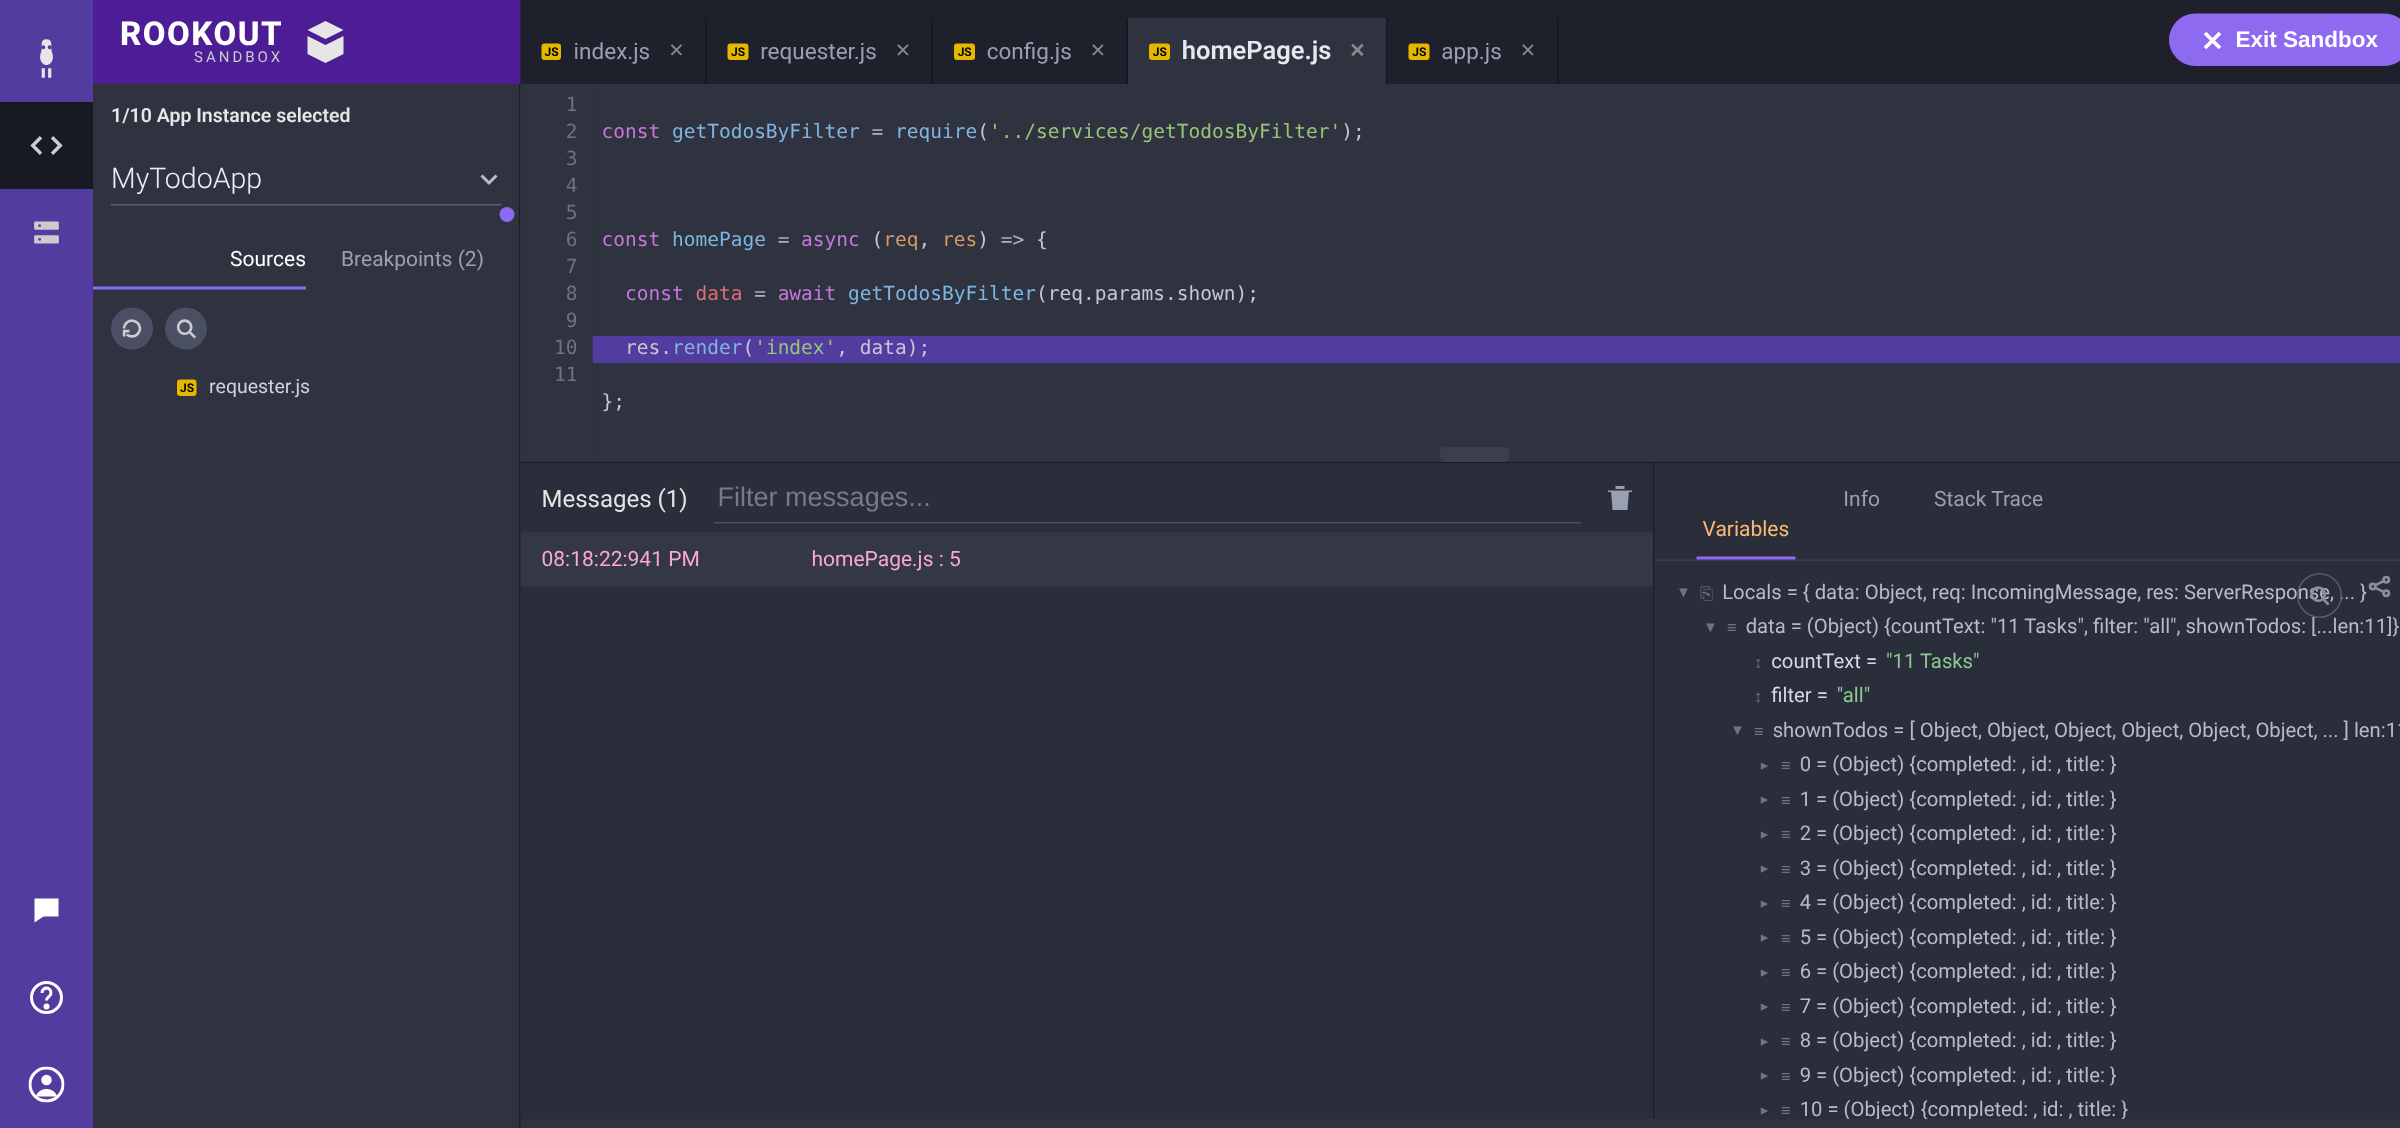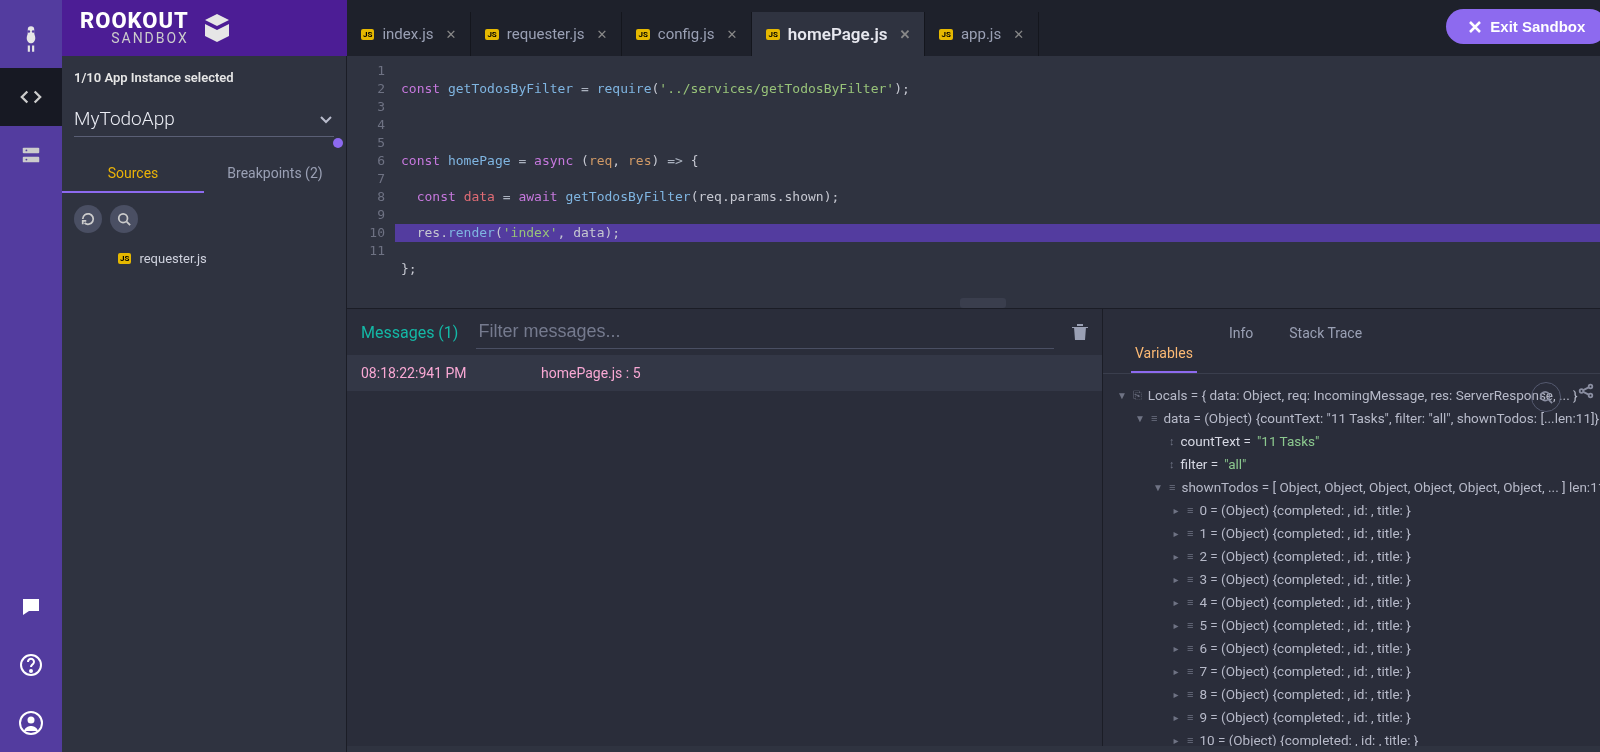--- a/index.html
+++ b/index.html
@@ -13,41 +13,41 @@
 .rail-spacer { flex:1; }
 svg { display:block; }
 
 
 .main { flex:1; display:flex; flex-direction:column; background:#2f3340; }
 
 
 .header { height:56px; display:flex; align-items:stretch; }
 .brand { width:285px; background:#4c1d95; display:flex; align-items:center; padding:0 18px; gap:10px; }
 .brand-text { font-weight:800; font-size:22px; letter-spacing:1px; color:#fff; line-height:1; }
-.brand-sub { font-size:14px; letter-spacing:2px; color:#ccc; text-align:right; margin-top:-2px; }
+.brand-sub { font-size:10px; letter-spacing:2px; color:#ccc; text-align:right; margin-top:-2px; }
 .brand-col { display:flex; flex-direction:column; }
 .tabs { flex:1; display:flex; align-items:flex-end; background:#1e212b; position:relative; }
 .tab { height:44px; display:flex; align-items:center; gap:8px; padding:0 14px; color:#9aa0b4; border-right:1px solid #14161d; cursor:pointer; position:relative; font-size:15px; }
 .tab.active { background:#2f3340; color:#e7e8ef; font-weight:600; font-size:17px; }
 .tab .js { background:#e5b800; color:#000; font-size:8px; font-weight:700; padding:1px 2px; border-radius:2px; }
 .tab .close { font-size:13px; color:#888; margin-left:4px; }
 .exit-btn { position:absolute; right:12px; top:9px; background:#8d6aef; color:#fff; border:none; border-radius:20px; padding:9px 22px; font-size:15px; font-weight:600; display:flex; align-items:center; gap:8px; cursor:pointer; }
 
 
 .body { flex:1; display:flex; min-height:0; }
 
 
 .left { width:285px; background:#2f3340; display:flex; flex-direction:column; border-right:1px solid #1b1d26; }
 .instance-row { padding:14px 12px 6px; font-size:13px; color:#e6e6e6; font-weight:600; }
 .app-select { margin:10px 12px 0; display:flex; align-items:center; justify-content:space-between; border-bottom:1px solid #5a5f75; padding:6px 0; cursor:pointer; }
 .app-select span.name { font-size:19px; color:#eceef5; font-weight:300; }
 .chev { color:#b9bccc; }
 .lp-tabs { display:flex; margin-top:18px; }
 .lp-tab { flex:1; text-align:center; padding:10px 0; font-size:14px; color:#9aa0b4; cursor:pointer; }
-.lp-tab.active { color:#eab308; border-bottom:2px solid #8d6aef; }
+.lp-tab.active { color:#ffffff; border-bottom:2px solid #8d6aef;text-align:right; }
 .lp-tools { display:flex; gap:8px; padding:12px; }
 .tool-btn { width:28px; height:28px; border-radius:14px; background:#4a4f63; display:flex; align-items:center; justify-content:center; color:#ccc; cursor:pointer; }
 .file-row { display:flex; align-items:center; gap:8px; padding:6px 16px 6px 56px; font-size:13px; color:#cfd2de; }
 .file-row .js { background:#e5b800; color:#000; font-size:8px; font-weight:700; padding:1px 2px; border-radius:2px; }
 
 
 .right-col { flex:1; display:flex; flex-direction:column; min-width:0; }
 .editor { display:flex; font-family: Menlo, Consolas, monospace; font-size:13px; line-height:18px; background:#2f3340; min-height:0; }
 .gutter { width:48px; text-align:right; padding:6px 10px 6px 0; color:#6e7283; background:#2f3340; position:relative; }
 .gutter .ln { height:18px; position:relative; }
@@ -60,21 +60,21 @@
 .str { color:#98c379; }
 .id { color:#e06c75; }
 .op { color:#abb2bf; }
 .pl { color:#d19a66; }
 .code .ln.cursor { background:#363a49; }
 
 
 .bottom { flex:1; display:flex; border-top:1px solid #1b1d26; min-height:0; height:438px; flex:0 0 438px; }
 .bl { width:756px; display:flex; flex-direction:column; border-right:1px solid #1b1d26; background:#2a2d3a; }
 .bl-head { height:46px; display:flex; align-items:center; gap:18px; padding:0 14px; }
-.bl-title { font-size:16px; color:#14b8a6; }
+.bl-title { font-size:16px; color:#e5e5e5; }
 .bl-filter { flex:1; }
 .bl-filter input { width:100%; background:transparent; border:none; border-bottom:1px solid #4a4f63; color:#eab308; padding:6px 2px; font-size:18px; outline:none; }
 .bl-filter input::placeholder { color:#757a8e; }
 .trash { color:#9aa0b4; cursor:pointer; }
 .msg-row { display:flex; align-items:flex-start; padding:10px 14px; font-size:14px; color:#f9a8d4; background:#333746; }
 .msg-time { width:180px; }
 .msg-loc { width:170px; }
 .msg-desc { flex:1; text-align:left; padding-left:40px; }
 
 .br { flex:1; display:flex; flex-direction:column; background:#2a2d3a; min-width:0; }

